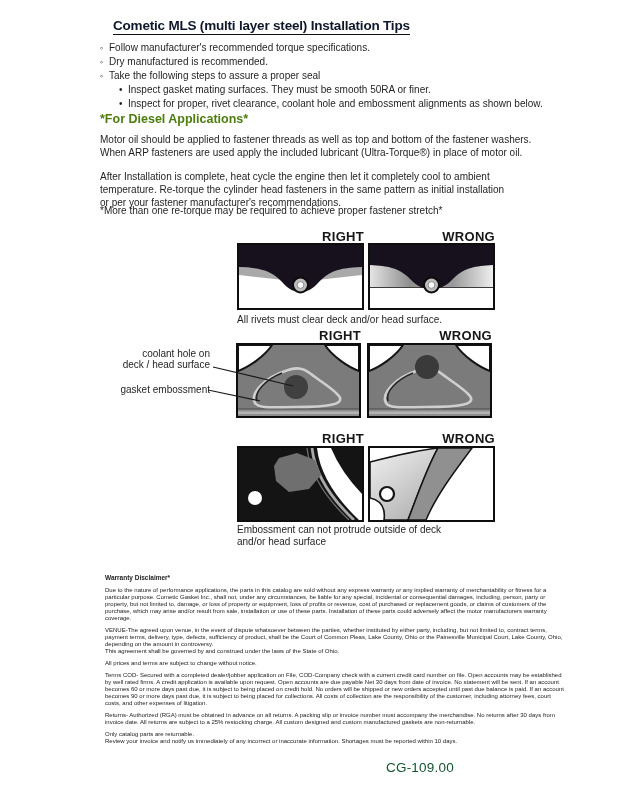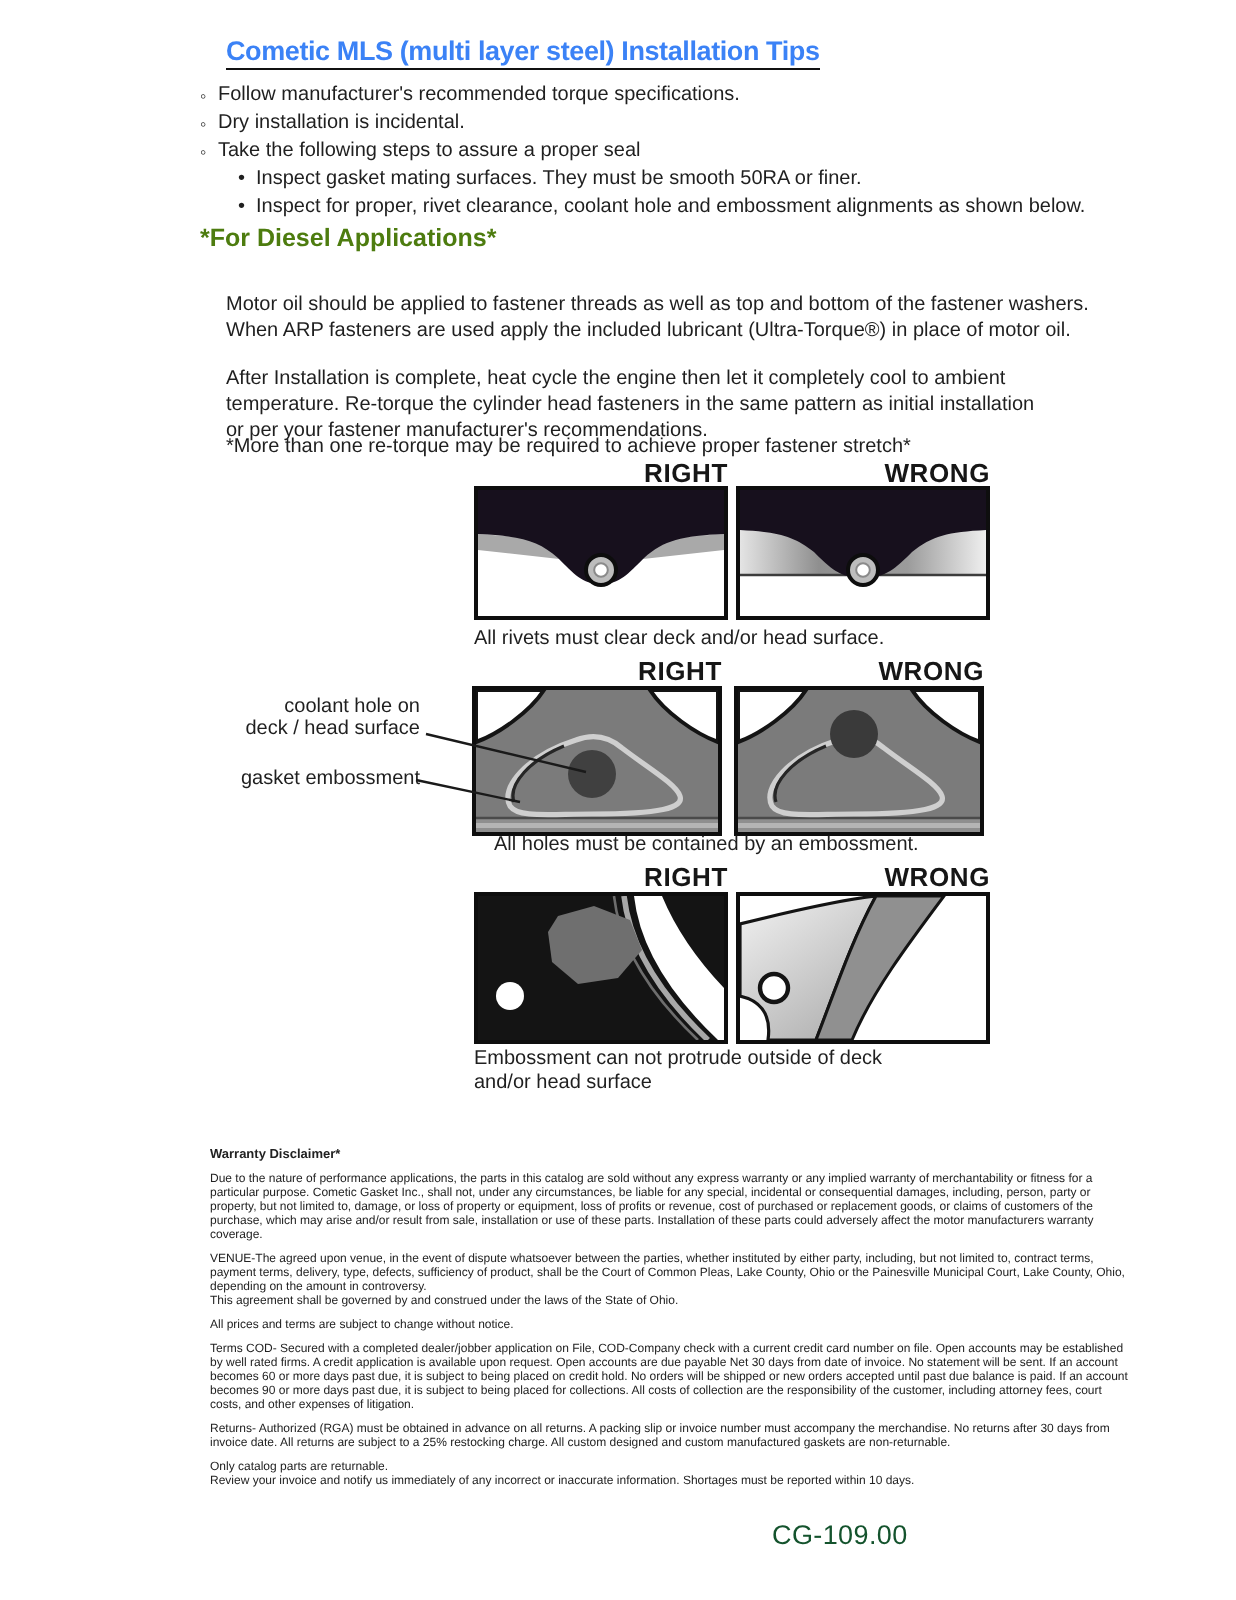--- a/index.html
+++ b/index.html
@@ -1,26 +1,26 @@
 <!DOCTYPE html>
 <html><head>
 <meta charset="utf-8">
 <style>
   html,body{margin:0;padding:0;background:#fff;}
   .page{position:relative;width:618px;height:800px;background:#ffffff;overflow:hidden;
         font-family:"Liberation Sans",sans-serif;color:#1f1f1f;}
   .title{position:absolute;left:113px;top:18px;margin:0;font-size:13.5px;font-weight:700;
-         color:#3b82f6;border-bottom:1.7px solid #111;padding-bottom:1px;letter-spacing:-0.2px;}
+         color:#0f172a;border-bottom:1.7px solid #111;padding-bottom:1px;letter-spacing:-0.2px;}
   .bullets{position:absolute;left:100px;top:41px;font-size:10px;line-height:14px;}
   .bullet{display:flex;}
   .bullet .mk{width:9px;flex:0 0 9px;text-align:left;}
   .bullet.l1 .mk{font-size:9px;}
   .bullet.l2{padding-left:19px;}
   .diesel-h{position:absolute;left:100px;top:112px;margin:0;font-size:12.5px;font-weight:700;color:#4d7c0f;}
-  .para{position:absolute;left:100px;margin:13px;font-size:10px;line-height:13px;width:505px;white-space:pre-line;}
+  .para{position:absolute;left:100px;margin:0;font-size:10px;line-height:13px;width:505px;white-space:pre-line;}
   #p1{top:133px;} #p2{top:170px;} #note{top:204px;}
   .dw-label{position:absolute;font-size:13px;font-weight:700;color:#161616;text-align:right;letter-spacing:0.3px;}
   .dbox{position:absolute;border:2px solid #0e0e0e;background:#fff;line-height:0;}
   .dbox svg{display:block;}
   .caption{position:absolute;font-size:10px;line-height:12px;color:#1f1f1f;white-space:pre-line;}
   .ptr-label{position:absolute;left:95px;width:115px;font-size:10px;line-height:11px;text-align:right;white-space:pre-line;}
   #lbl-coolant{top:348px;} #lbl-gasket{top:384px;text-align:right;}
   .overlay{position:absolute;left:0;top:0;width:618px;height:800px;pointer-events:none;}
   .disclaimer{position:absolute;left:105px;top:574px;width:462px;font-size:6px;line-height:7px;color:#222;}
   .disclaimer .disc-h{font-size:6.5px;font-weight:700;margin:0 0 6px 0;}
@@ -34,21 +34,21 @@
 
   <h1 class="title">Cometic MLS (multi layer steel) Installation Tips</h1>
 
   <div class="bullets">
     <div class="bullet l1">
       <span class="mk">◦</span>
       <span>Follow manufacturer's recommended torque specifications.</span>
     </div>
     <div class="bullet l1">
       <span class="mk">◦</span>
-      <span>Dry installation is incidental.</span>
+      <span>Dry manufactured is recommended.</span>
     </div>
     <div class="bullet l1">
       <span class="mk">◦</span>
       <span>Take the following steps to assure a proper seal</span>
     </div>
     <div class="bullet l2">
       <span class="mk">•</span>
       <span>Inspect gasket mating surfaces.  They must be smooth 50RA or finer.</span>
     </div>
     <div class="bullet l2">
@@ -124,21 +124,20 @@
       <path d="M0,0 H34 C27,11 11,22 0,26 Z" fill="#ffffff" stroke="#141414" stroke-width="2"></path>
       <path d="M121,0 H87 C94,11 110,22 121,26 Z" fill="#ffffff" stroke="#141414" stroke-width="2"></path>
       <rect y="64" width="121" height="7" fill="#8f8f8f"></rect>
       <line x1="0" y1="64" x2="121" y2="64" stroke="#4a4a4a" stroke-width="1.2"></line>
       <rect y="66.5" width="121" height="2.5" fill="#b5b5b5"></rect>
       <path d="M17,58 C12,49 25,33 50,25 C58,22 66,23 73,29 C86,39 100,47 102,53 C104,59 92,62 58,62 C36,62 21,64 17,58 Z" fill="none" stroke="#cfcfcf" stroke-width="2.6"></path>
       <path d="M19,56 C16,47 27,35 44,28" fill="none" stroke="#262626" stroke-width="1.6"></path>
       <circle cx="58" cy="22" r="12" fill="#3a3a3a"></circle>
     </svg>
   </div>
-  <div class="caption" style="left:247px;top:417px;">All holes must be contained by an embossment.</div>
 
   <div class="dw-label" style="left:237px;top:431px;width:127px;">RIGHT</div>
   <div class="dw-label" style="left:368px;top:431px;width:127px;">WRONG</div>
 
   <div class="dbox" style="left:237px;top:446px;">
     <svg width="123" height="72" viewBox="0 0 123 72">
       <rect width="123" height="72" fill="#141414"></rect>
       <path d="M78,0 Q82,36 120,72 L123,72 L123,46 Q102,24 92,0 Z" fill="#ffffff"></path>
       <path d="M73,0 Q77,36 115,72" stroke="#a8a8a8" stroke-width="2.8" fill="none"></path>
       <path d="M68,0 Q72,36 110,72" stroke="#6d6d6d" stroke-width="1.3" fill="none"></path>

